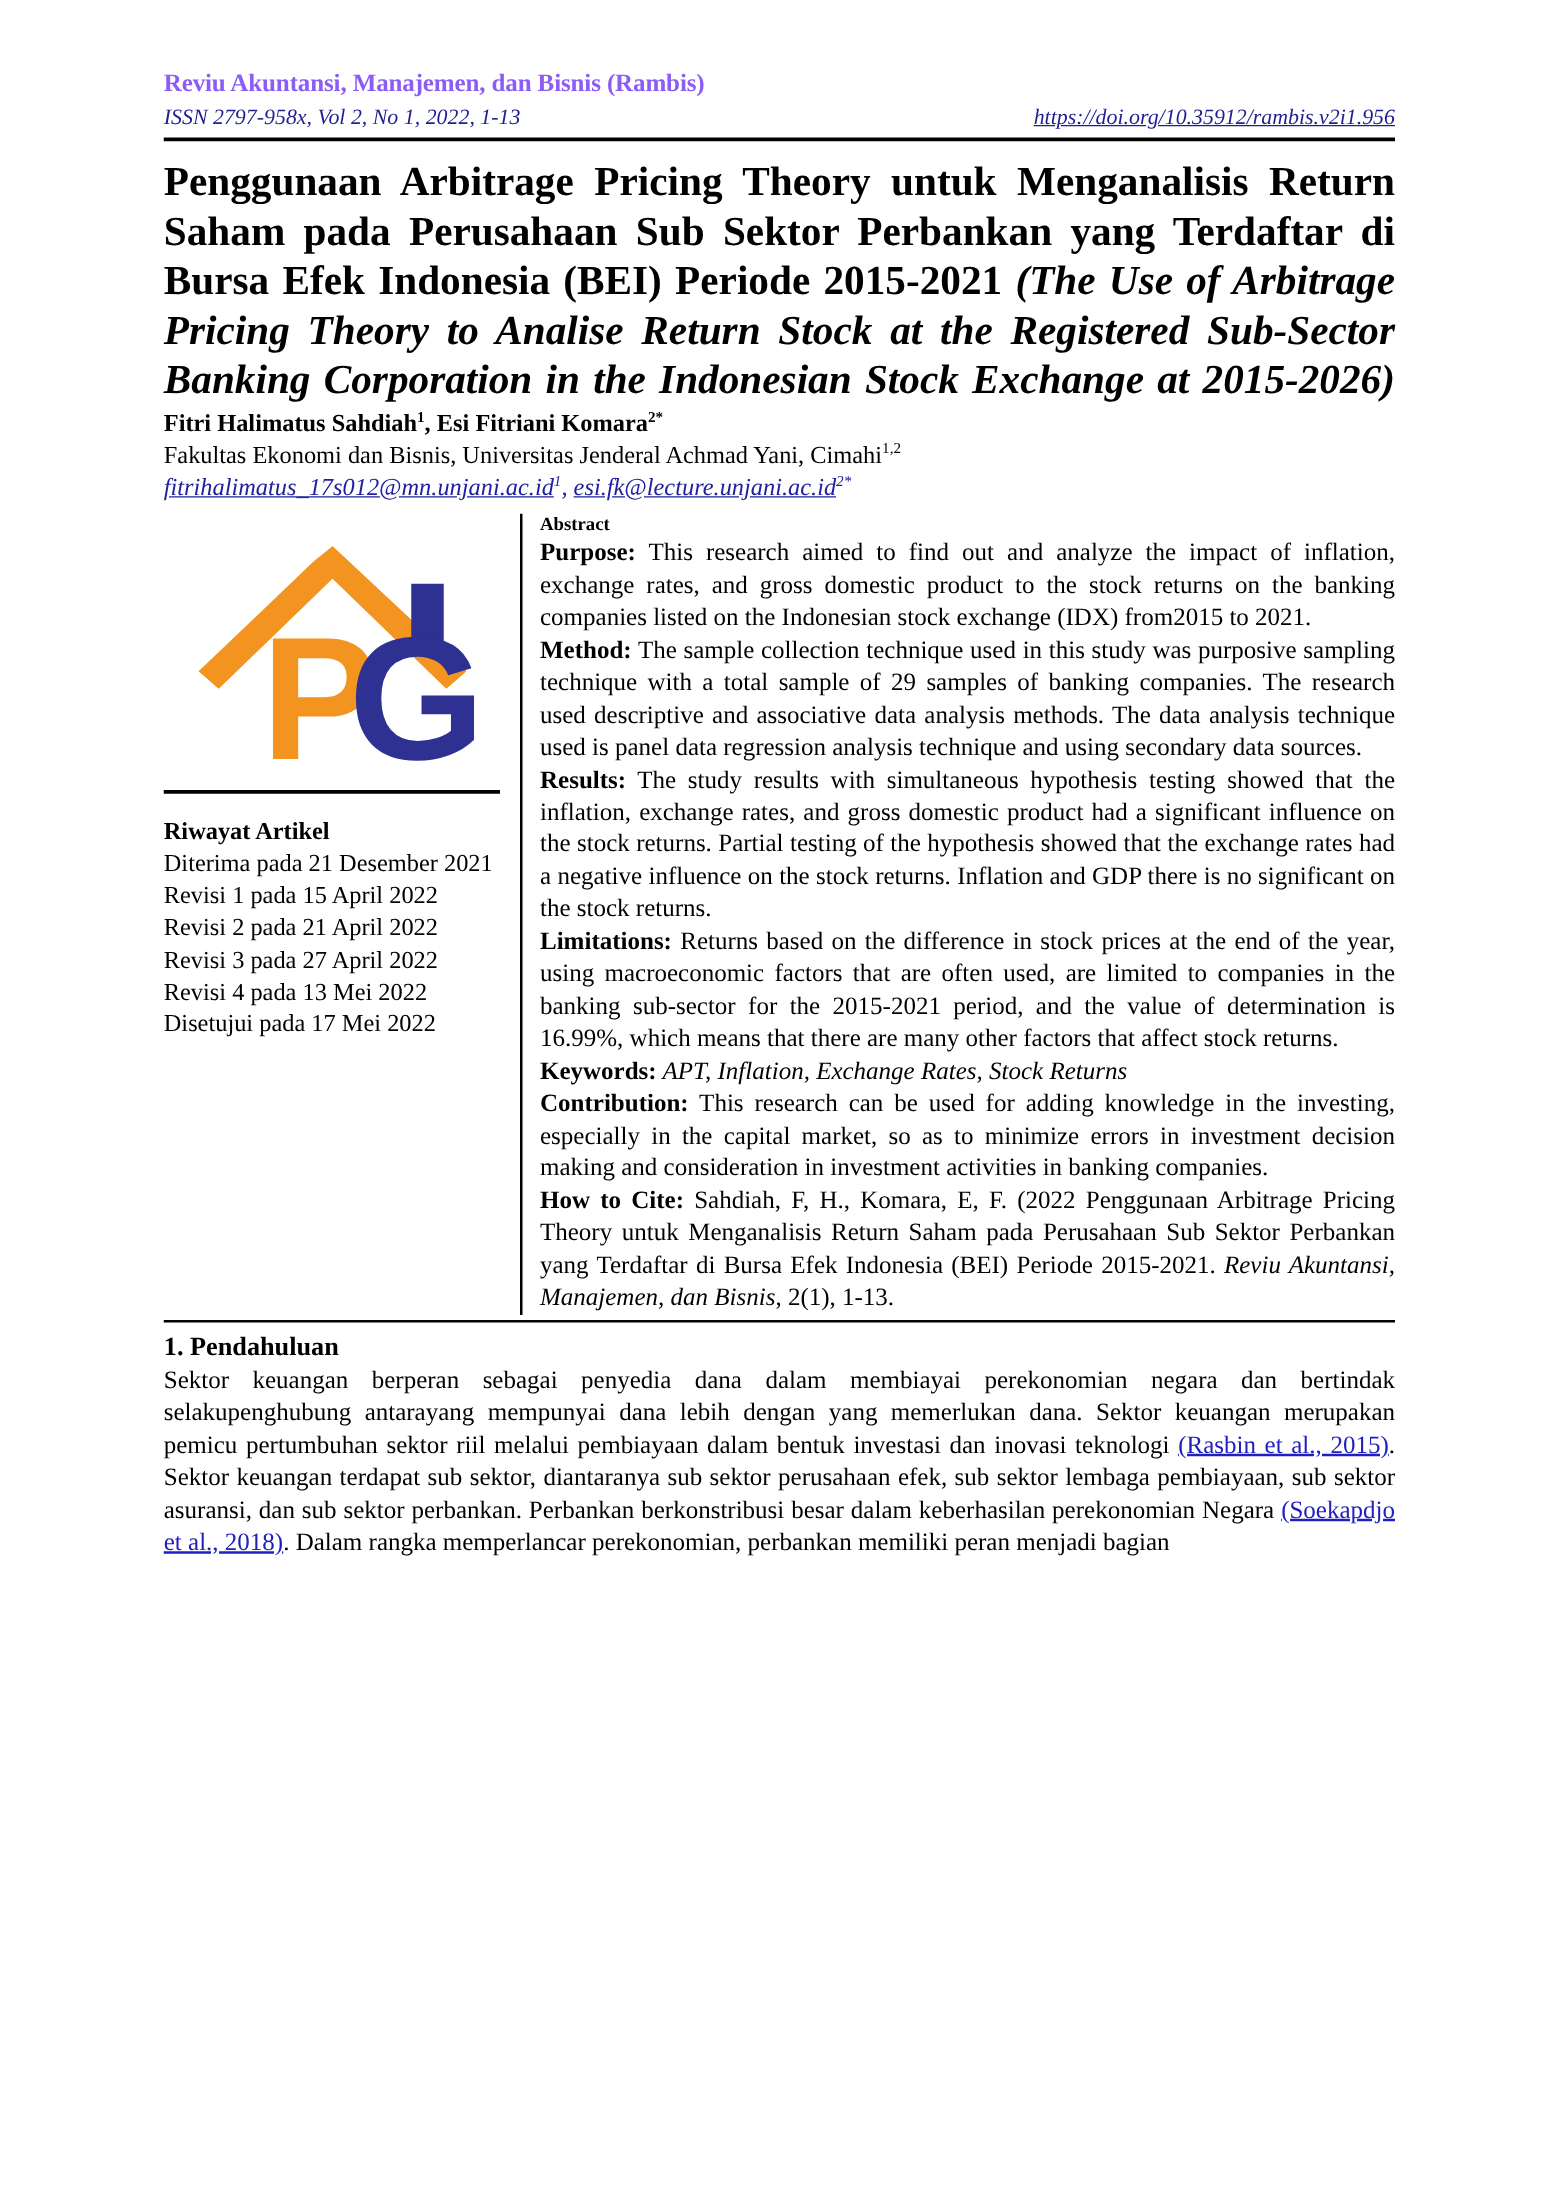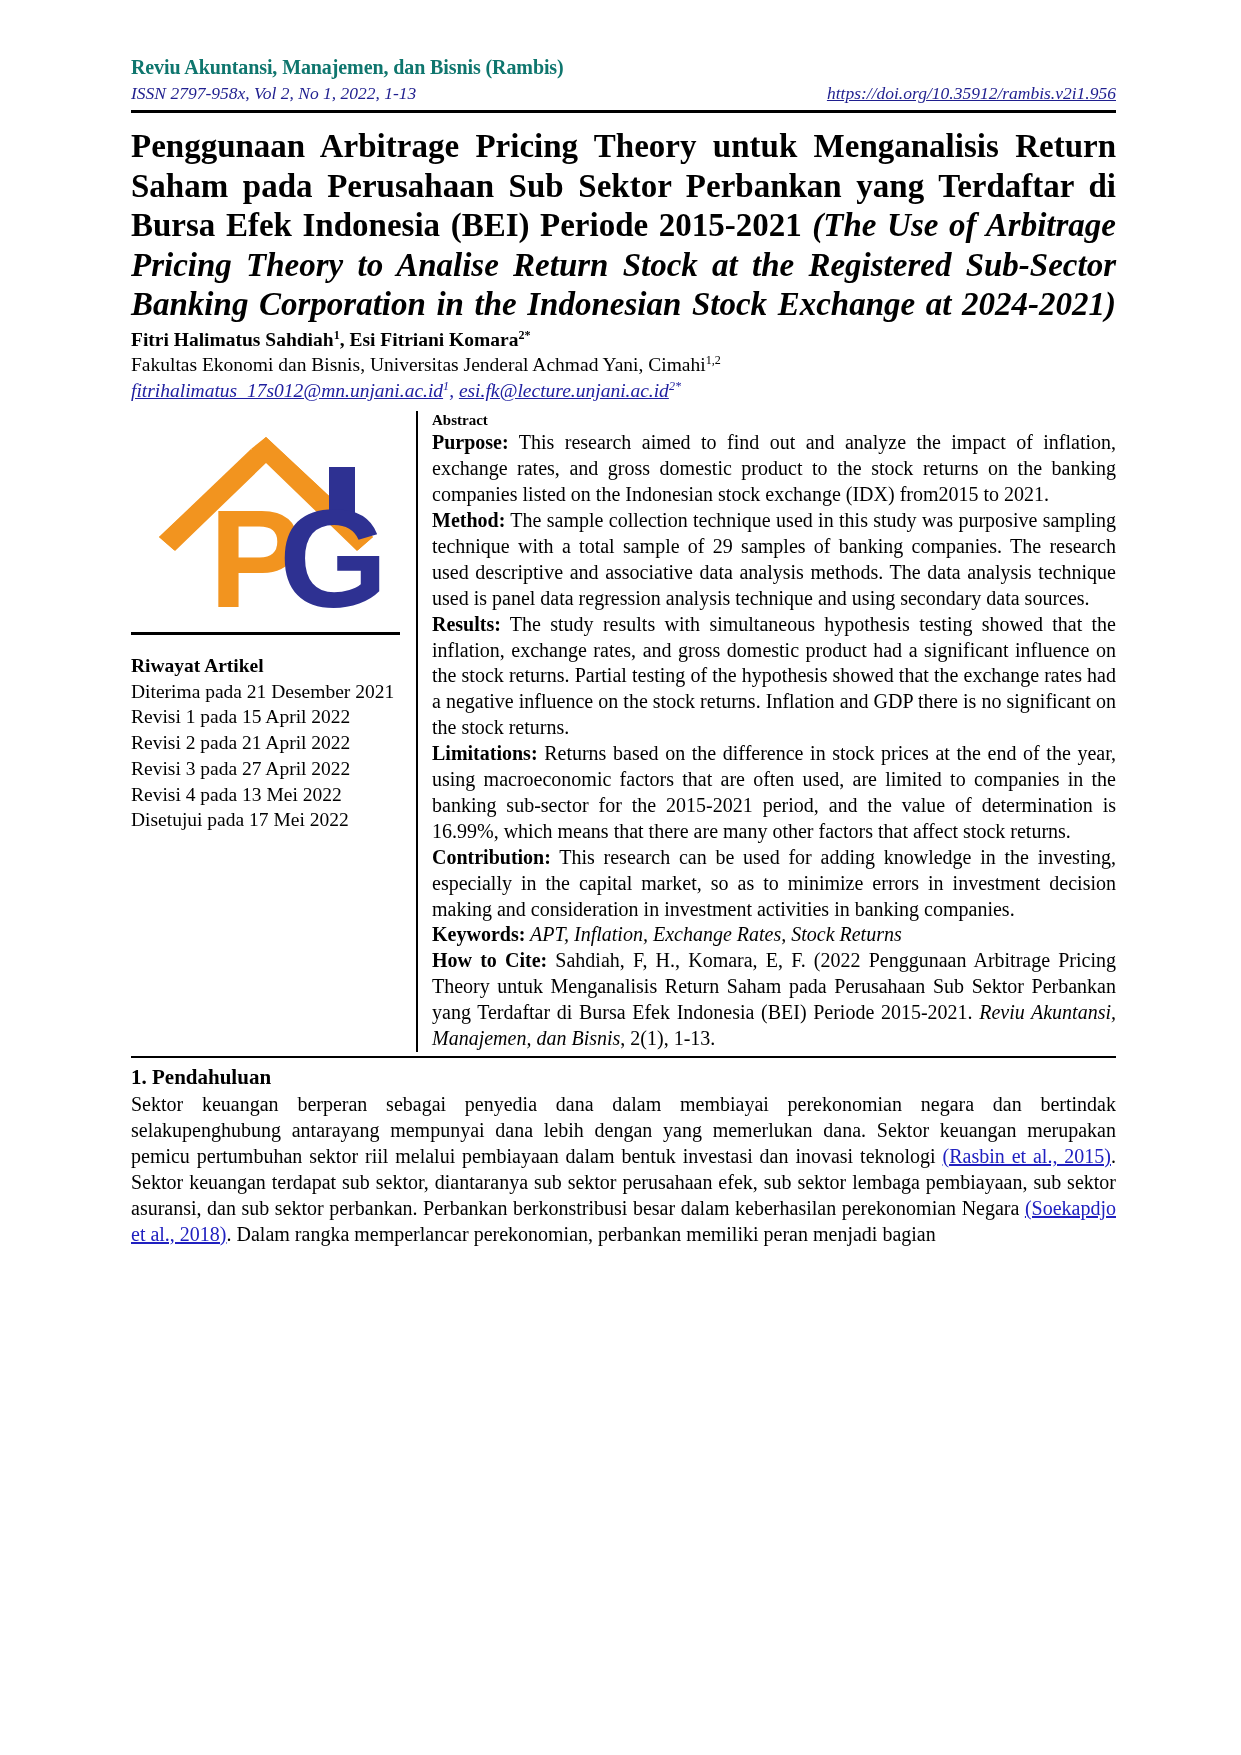--- a/index.html
+++ b/index.html
@@ -26,21 +26,21 @@
     position: absolute;
     left: 131px;
     top: 56px;
     width: 985px;
   }
 
   
   .journal-name {
     font-weight: bold;
     font-size: 20px;
-    color: #0f766e;
+    color: #8b5cf6;
     letter-spacing: -0.1px;
     line-height: 1.15;
     white-space: nowrap;
   }
   .header-line2 {
     display: flex;
     justify-content: space-between;
     align-items: baseline;
     font-style: italic;
     font-size: 17.5px;
@@ -190,21 +190,21 @@
     <div>
       <div class="journal-name">Reviu Akuntansi, Manajemen, dan Bisnis (Rambis)</div>
       <div class="header-line2">
         <span>ISSN 2797-958x, Vol 2, No 1, 2022, 1-13</span>
         <span class="doi-link">https://doi.org/10.35912/rambis.v2i1.956</span>
       </div>
       <div class="hrule-thick"></div>
     </div>
 
     <div class="title">
-      <span>Penggunaan Arbitrage Pricing Theory untuk Menganalisis Return Saham pada Perusahaan Sub Sektor Perbankan yang Terdaftar di Bursa Efek Indonesia (BEI) Periode 2015-2021 </span><span class="ital">(The Use of Arbitrage Pricing Theory to Analise Return Stock at the Registered Sub-Sector Banking Corporation in the Indonesian Stock Exchange at 2024-2021)</span>
+      <span>Penggunaan Arbitrage Pricing Theory untuk Menganalisis Return Saham pada Perusahaan Sub Sektor Perbankan yang Terdaftar di Bursa Efek Indonesia (BEI) Periode 2015-2021 </span><span class="ital">(The Use of Arbitrage Pricing Theory to Analise Return Stock at the Registered Sub-Sector Banking Corporation in the Indonesian Stock Exchange at 2015-2026)</span>
     </div>
 
     <div class="authors">
       <span>Fitri Halimatus Sahdiah</span><sup>1</sup><span>, Esi Fitriani Komara</span><sup>2*</sup>
     </div>
     <div class="affiliation">
       <span>Fakultas Ekonomi dan Bisnis, Universitas Jenderal Achmad Yani, Cimahi</span><sup>1,2</sup>
     </div>
     <div class="emails">
       <a href="#" class="email"><span>fitrihalimatus_17s012@mn.unjani.ac.id</span></a><sup>1</sup><span>, </span><a href="#" class="email"><span>esi.fk@lecture.unjani.ac.id</span></a><sup>2*</sup>
@@ -244,23 +244,23 @@
         <div class="abs-head">Abstract</div>
 
         <p class="abs-p"><b>Purpose:</b><span> This research aimed to find out and analyze the impact of inflation, exchange rates, and gross domestic product to the stock returns on the banking companies listed on the Indonesian stock exchange (IDX) from2015 to 2021.</span></p>
 
         <p class="abs-p"><b>Method:</b><span> The sample collection technique used in this study was purposive sampling technique with a total sample of 29 samples of banking companies. The research used descriptive and associative data analysis methods. The data analysis technique used is panel data regression analysis technique and using secondary data sources.</span></p>
 
         <p class="abs-p"><b>Results:</b><span> The study results with simultaneous hypothesis testing showed that the inflation, exchange rates, and gross domestic product had a significant influence on the stock returns. Partial testing of the hypothesis showed that the exchange rates had a negative influence on the stock returns. Inflation and GDP there is no significant on the stock returns.</span></p>
 
         <p class="abs-p"><b>Limitations:</b><span> Returns based on the difference in stock prices at the end of the year, using macroeconomic factors that are often used, are limited to companies in the banking sub-sector for the 2015-2021 period, and the value of determination is 16.99%, which means that there are many other factors that affect stock returns.</span></p>
 
+        <p class="abs-p"><b>Keywords:</b><i> APT, Inflation, Exchange Rates, Stock Returns</i></p>
+
         <p class="abs-p"><b>Contribution:</b><span> This research can be used for adding knowledge in the investing, especially in the capital market, so as to minimize errors in investment decision making and consideration in investment activities in banking companies.</span></p>
-
-        <p class="abs-p"><b>Keywords:</b><i> APT, Inflation, Exchange Rates, Stock Returns</i></p>
 
         <p class="abs-p"><b>How to Cite:</b><span> Sahdiah, F, H., Komara, E, F. (2022 Penggunaan Arbitrage Pricing Theory untuk Menganalisis Return Saham pada Perusahaan Sub Sektor Perbankan yang Terdaftar di Bursa Efek Indonesia (BEI) Periode 2015-2021. </span><i>Reviu Akuntansi, Manajemen, dan Bisnis</i><span>, 2(1), 1-13.</span></p>
       </div>
     </div>
 
     <div class="bottom-rule"></div>
 
     <div class="sec-title">1. Pendahuluan</div>
 
     <p class="body-p"><span>Sektor keuangan berperan sebagai penyedia dana dalam membiayai perekonomian negara dan bertindak selakupenghubung antarayang mempunyai dana lebih dengan yang memerlukan dana. Sektor keuangan merupakan pemicu pertumbuhan sektor riil melalui pembiayaan dalam bentuk investasi dan inovasi teknologi </span><a href="#" class="cite-link">(Rasbin et al., 2015)</a><span>. Sektor keuangan terdapat sub sektor, diantaranya sub sektor perusahaan efek, sub sektor lembaga pembiayaan, sub sektor asuransi, dan sub sektor perbankan. Perbankan berkonstribusi besar dalam keberhasilan perekonomian Negara </span><a href="#" class="cite-link">(Soekapdjo et al., 2018)</a><span>. Dalam rangka memperlancar perekonomian, perbankan memiliki peran menjadi bagian</span></p>

